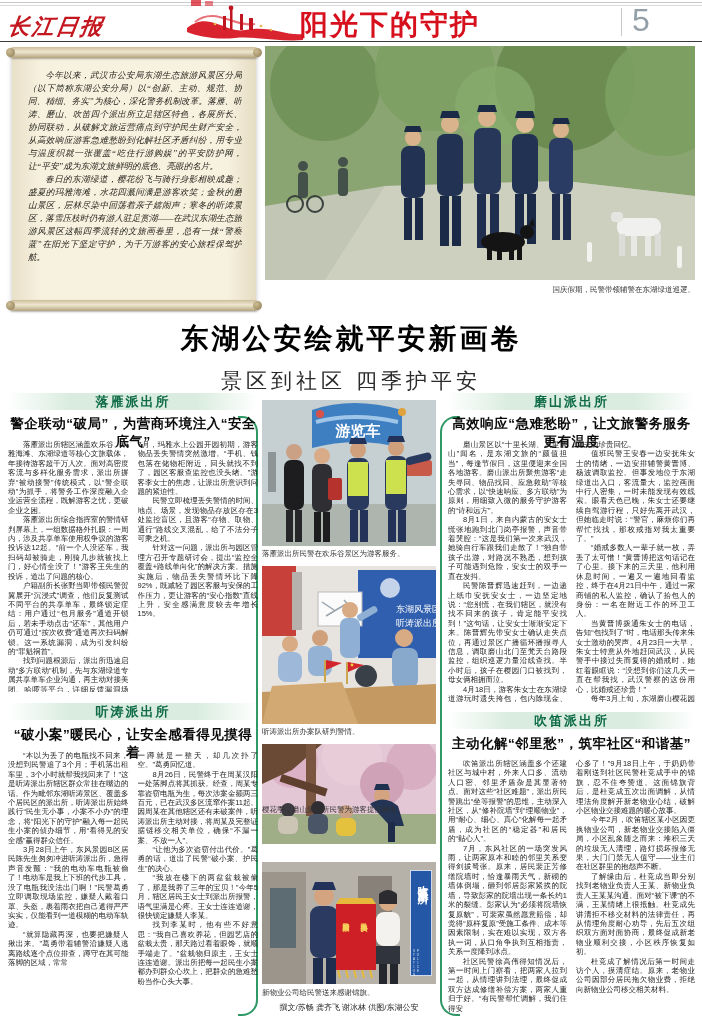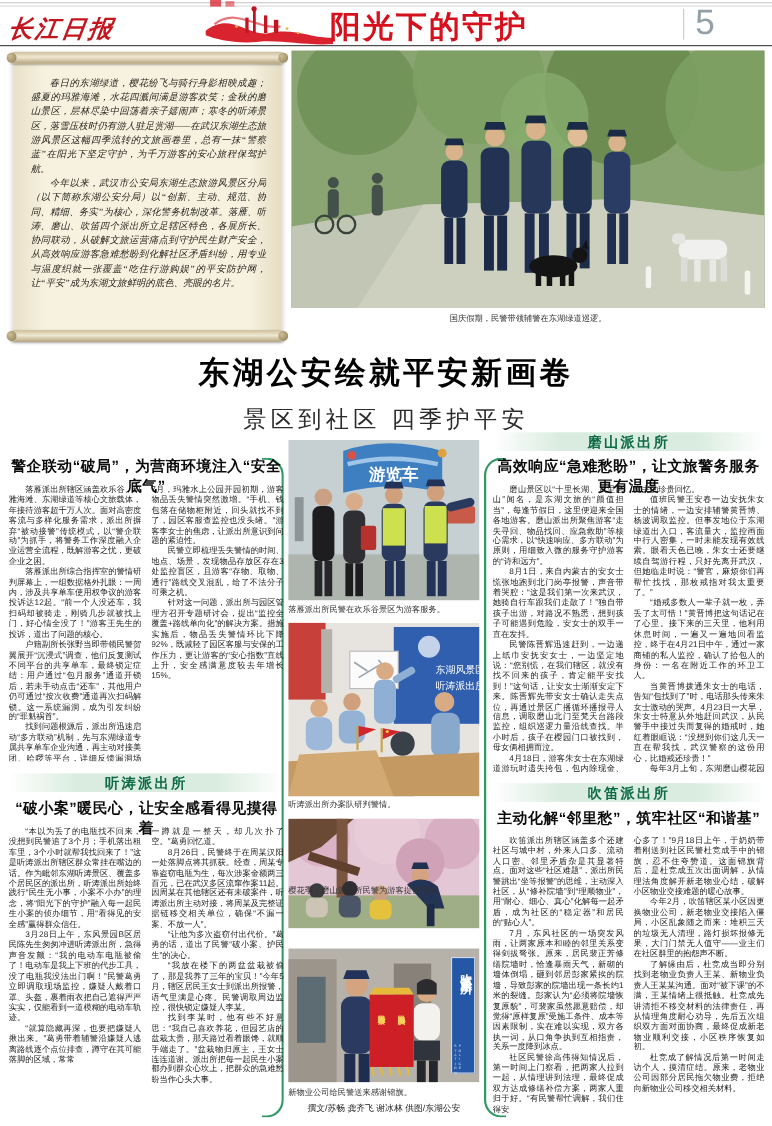--- a/index.html
+++ b/index.html
@@ -23,21 +23,21 @@
   .scroll-roll{position:absolute;left:0;right:0;height:11px;border-radius:6px;
         background:linear-gradient(180deg,#cdbf9b,#efe7d0 45%,#b3a27c);box-shadow:0 1px 2px rgba(0,0,0,.3);}
   .scroll-roll.top{top:0;} .scroll-roll.bottom{bottom:0;}
   .scroll-cap{position:absolute;width:9px;height:9px;border-radius:50%;background:radial-gradient(circle at 35% 35%,#cdbd94,#8d7c55);top:1px;}
   .scroll-text{position:absolute;left:20px;top:22px;right:18px;bottom:20px;overflow:hidden;
         font-family:"Liberation Serif","DejaVu Serif",serif;font-style:italic;font-size:8.6px;line-height:13px;
         text-align:justify;color:#26261f;}
   .scroll-text p{margin:0;text-indent:2em;}
   
   .lead-photo{position:absolute;left:265px;top:46px;width:430px;height:234px;overflow:hidden;background:#86a06e;}
-  .lead-caption{position:absolute;left:265px;top:285px;width:430px;font-size:7.5px;color:#333;text-align:center;}
+  .lead-caption{position:absolute;left:265px;top:285px;width:430px;font-size:7.5px;color:#333;text-align:right;}
   
   .main-title{position:absolute;left:0;top:320px;width:702px;text-align:center;font-size:28px;font-weight:900;
         color:#000;letter-spacing:3px;}
   .main-sub{position:absolute;left:0;top:367px;width:702px;text-align:center;font-size:21px;color:#2b2b2b;letter-spacing:4px;}
   
   .bracket{position:absolute;top:416px;height:596px;width:18px;}
   .bracket.left{left:238px;border-right:2px solid #2f9864;border-top:2px solid #2f9864;border-bottom:2px solid #2f9864;
         border-top-right-radius:16px;border-bottom-right-radius:16px;}
   .bracket.right{left:440px;border-left:2px solid #2f9864;border-top:2px solid #2f9864;border-bottom:2px solid #2f9864;
         border-top-left-radius:16px;border-bottom-left-radius:16px;}
@@ -95,22 +95,22 @@
     <div class="scroll-body"></div>
     <div class="scroll-roll top">
       <div class="scroll-cap" style="left:-2px;"></div>
       <div class="scroll-cap" style="right:-2px;"></div>
     </div>
     <div class="scroll-roll bottom">
       <div class="scroll-cap" style="left:-2px;"></div>
       <div class="scroll-cap" style="right:-2px;"></div>
     </div>
     <div class="scroll-text">
+        <p>今年以来，武汉市公安局东湖生态旅游风景区分局（以下简称东湖公安分局）以“创新、主动、规范、协同、精细、务实”为核心，深化警务机制改革。落雁、听涛、磨山、吹笛四个派出所立足辖区特色，各展所长、协同联动，从破解文旅运营痛点到守护民生财产安全，从高效响应游客急难愁盼到化解社区矛盾纠纷，用专业与温度织就一张覆盖“吃住行游购娱”的平安防护网，让“平安”成为东湖文旅鲜明的底色、亮眼的名片。</p>
         <p>春日的东湖绿道，樱花纷飞与骑行身影相映成趣；盛夏的玛雅海滩，水花四溅间满是游客欢笑；金秋的磨山景区，层林尽染中回荡着亲子嬉闹声；寒冬的听涛景区，落雪压枝时仍有游人驻足赏湖——在武汉东湖生态旅游风景区这幅四季流转的文旅画卷里，总有一抹“警察蓝”在阳光下坚定守护，为千万游客的安心旅程保驾护航。</p>
-        <p>今年以来，武汉市公安局东湖生态旅游风景区分局（以下简称东湖公安分局）以“创新、主动、规范、协同、精细、务实”为核心，深化警务机制改革。落雁、听涛、磨山、吹笛四个派出所立足辖区特色，各展所长、协同联动，从破解文旅运营痛点到守护民生财产安全，从高效响应游客急难愁盼到化解社区矛盾纠纷，用专业与温度织就一张覆盖“吃住行游购娱”的平安防护网，让“平安”成为东湖文旅鲜明的底色、亮眼的名片。</p>
       </div>
   </div>
 
   <div class="lead-photo">
     <svg width="430" height="234" viewBox="0 0 430 234">
       <rect width="430" height="234" fill="#8aa472"></rect>
       <circle cx="60" cy="40" r="55" fill="#6f9158" opacity=".9"></circle>
       <circle cx="170" cy="25" r="60" fill="#7da063" opacity=".85"></circle>
       <circle cx="300" cy="35" r="70" fill="#69894f" opacity=".9"></circle>
       <circle cx="400" cy="50" r="60" fill="#7ba061" opacity=".9"></circle>
@@ -189,20 +189,21 @@
     </svg>
   </div>
   <div class="lead-caption">国庆假期，民警带领辅警在东湖绿道巡逻。</div>
 
   <div class="main-title">东湖公安绘就平安新画卷</div>
   <div class="main-sub">景区到社区  四季护平安</div>
 
   <div class="bracket left"></div>
   <div class="bracket right"></div>
 
+  <div class="station-band" style="left:8px;top:393px;width:250px;">落雁派出所</div>
   <div class="station-headline" style="left:8px;top:415px;width:250px;">警企联动“破局”，为营商环境注入“安全底气”</div>
   <div class="cols" style="left:8px;top:440px;width:250px;height:252px;">
     <div class="col">
         <p>落雁派出所辖区涵盖欢乐谷、玛雅海滩、东湖绿道等核心文旅载体，年接待游客超千万人次。面对高密度客流与多样化服务需求，派出所摒弃“被动接警”传统模式，以“警企联动”为抓手，将警务工作深度融入企业运营全流程，既解游客之忧，更破企业之困。</p>
         <p>落雁派出所综合指挥室的警情研判屏幕上，一组数据格外扎眼：一周内，涉及共享单车使用权争议的游客投诉达12起。“前一个人没还车，我扫码却被骑走，刚骑几步就被找上门，好心情全没了！”游客王先生的投诉，道出了问题的核心。</p>
         <p>户籍副所长张野当即带领民警贺翼展开“沉浸式”调查，他们反复测试不同平台的共享单车，最终锁定症结：用户通过“包月服务”通道开锁后，若未手动点击“还车”，其他用户仍可通过“按次收费”通道再次扫码解锁。这一系统漏洞，成为引发纠纷的“罪魁祸首”。</p>
         <p>找到问题根源后，派出所迅速启动“多方联动”机制，先与东湖绿道专属共享单车企业沟通，再主动对接美团、哈啰等平台，详细反馈漏洞场景，提供测试视频，并提出优化建议。经过前后12轮沟通协调，4月底，各平台完成系统修复。自此，派出所还从隐患排查、应急演练、安全宣传“三方面为园区安全“把脉”。</p>
       </div>
     <div class="col cont">
         <p>7月，玛雅水上公园开园初期，游客物品丢失警情突然激增。“手机、钱包落在储物柜附近，回头就找不到了，园区客服查监控也没头绪。”游客李女士的焦虑，让派出所意识到问题的紧迫性。</p>
@@ -234,21 +235,21 @@
   <div class="cols" style="left:8px;top:751px;width:250px;height:262px;">
     <div class="col">
         <p>“本以为丢了的电瓶找不回来，没想到民警追了3个月；手机落出租车里，3个小时就帮我找回来了！”这是听涛派出所辖区群众常挂在嘴边的话。作为毗邻东湖听涛景区、覆盖多个居民区的派出所，听涛派出所始终践行“民生无小事，小案不小办”的理念，将“阳光下的守护”融入每一起民生小案的侦办细节，用“看得见的安全感”赢得群众信任。</p>
         <p>3月28日上午，东风景园B区居民陈先生匆匆冲进听涛派出所，急得声音发颤：“我的电动车电瓶被偷了！电动车是我上下班的代步工具，没了电瓶我没法出门啊！”民警葛勇立即调取现场监控，嫌疑人戴着口罩、头盔，裹着雨衣把自己遮得严严实实，仅能看到一道模糊的电动车轨迹。</p>
         <p>“就算隐藏再深，也要把嫌疑人揪出来。”葛勇带着辅警沿嫌疑人逃离路线逐个点位排查，蹲守在其可能落脚的区域，常常</p>
       </div>
     <div class="col cont">
         <p>一蹲就是一整天，却几次扑了空。”葛勇回忆道。</p>
         <p>8月26日，民警终于在周某汉阳一处落脚点将其抓获。经查，周某专靠盗窃电瓶为生，每次涉案金额两三百元，已在武汉多区流窜作案11起。因周某在其他辖区还有未破案件，听涛派出所主动对接，将周某及完整证据链移交相关单位，确保“不漏一案、不放一人”。</p>
         <p>“让他为多次盗窃付出代价。”葛勇的话，道出了民警“破小案、护民生”的决心。</p>
-        <p>“我放在楼下的两盆盆栽被偷了，那是我养了三年的宝贝！”今年5月，辖区居民王女士到派出所报警，语气里满是心疼。民警调取周边监控，很快锁定嫌疑人李某。</p>
+        <p>“我放在楼下的两盆盆栽被偷了，那是我养了三年的宝贝！”今年5月，辖区居民王女士到派出所报警，语气里满是心疼。王女士连连道谢，很快锁定嫌疑人李某。</p>
         <p>找到李某时，他有些不好意思：“我自己喜欢养花，但园艺店的盆栽太贵，那天路过看着眼馋，就顺手端走了。”盆栽物归原主，王女士连连道谢。派出所把每一起民生小案都办到群众心坎上，把群众的急难愁盼当作心头大事。</p>
       </div>
   </div>
 
   <div class="station-band" style="left:448px;top:712px;width:247px;">吹笛派出所</div>
   <div class="station-headline" style="left:448px;top:735px;width:247px;">主动化解“邻里愁”，筑牢社区“和谐基”</div>
   <div class="cols" style="left:448px;top:759px;width:247px;height:254px;">
     <div class="col">
         <p>吹笛派出所辖区涵盖多个还建社区与城中村，外来人口多、流动人口密、邻里矛盾杂是其显著特点。面对这些“社区难题”，派出所民警跳出“坐等报警”的思维，主动深入社区，从“修补院墙”到“理顺物业”，用“耐心、细心、真心”化解每一起矛盾，成为社区的“稳定器”和居民的“贴心人”。</p>
         <p>7月，东风社区的一场突发风雨，让两家原本和睦的邻里关系变得剑拔弩张。原来，居民裴正芳修缮院墙时，恰逢暴雨天气，新砌的墙体倒塌，砸到邻居彭家紧挨的院墙，导致彭家的院墙出现一条长约1米的裂缝。彭家认为“必须将院墙恢复原貌”，可裴家虽然愿意赔偿，却觉得“原样复原”受施工条件、成本等因素限制，实在难以实现，双方各执一词，从口角争执到互相指责，关系一度降到冰点。</p>

